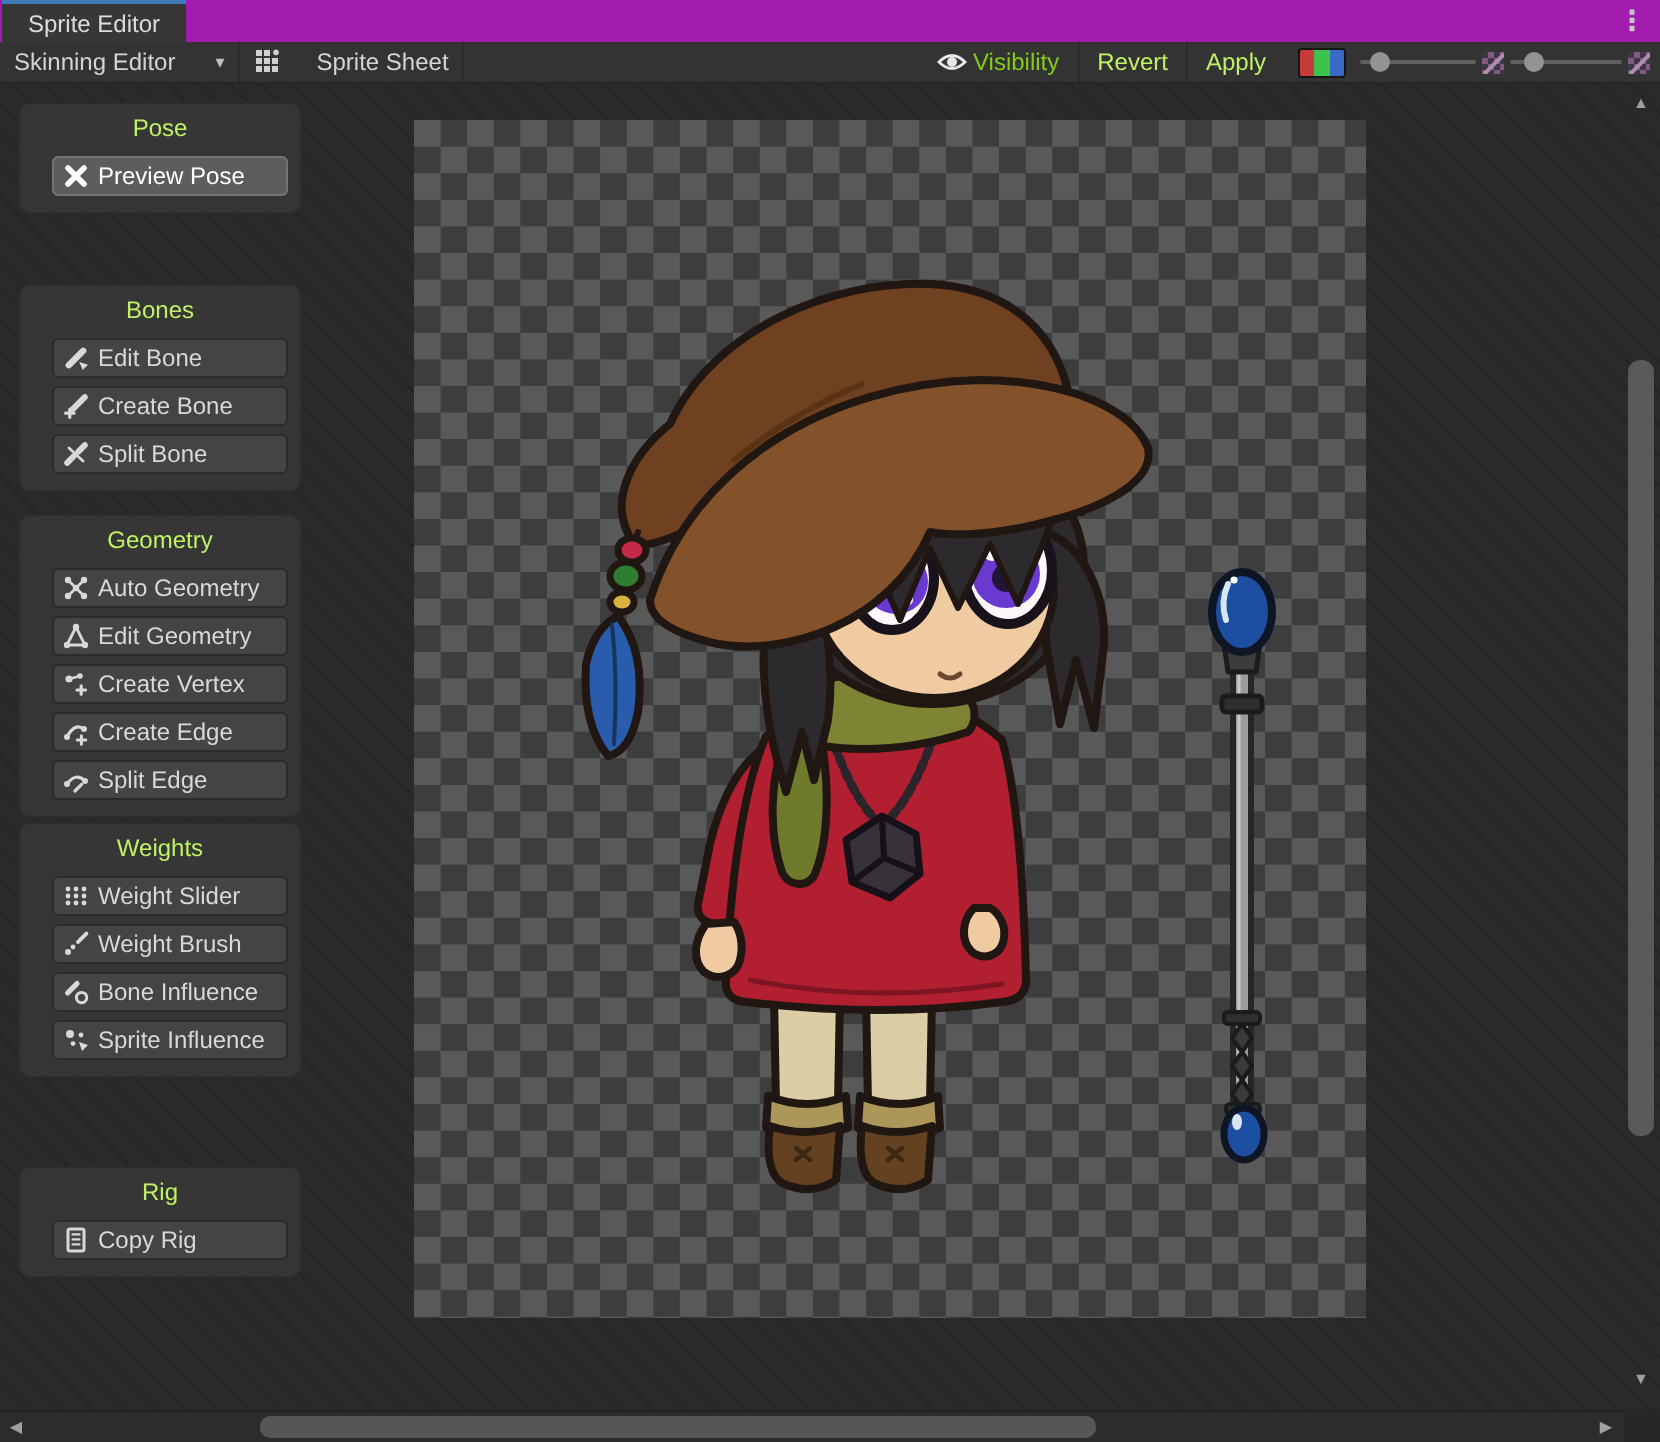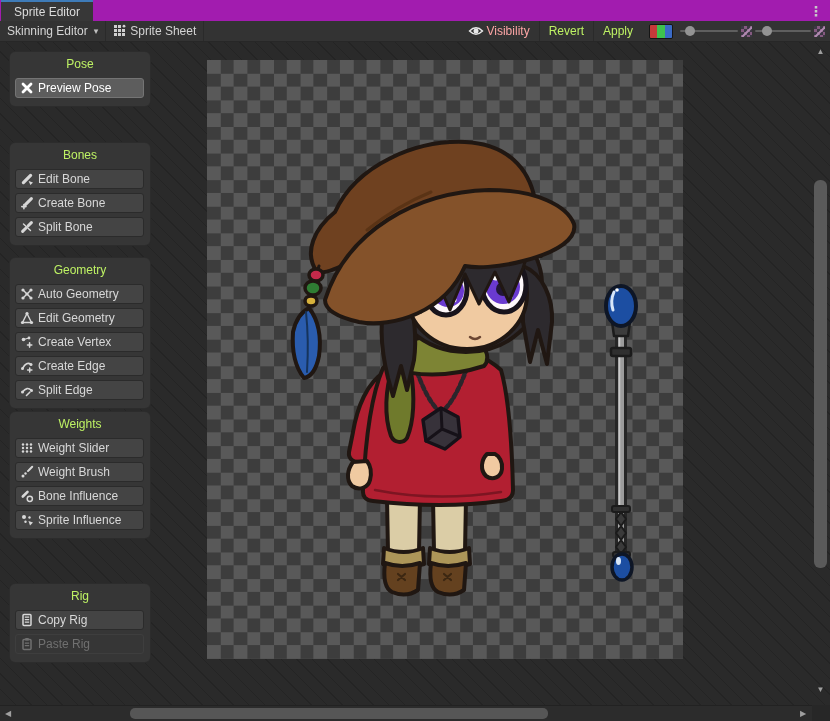--- a/index.html
+++ b/index.html
@@ -15,27 +15,27 @@
     display:flex;align-items:center;justify-content:center;
     color:#dcdcdc;font-size:12px;box-sizing:border-box;border-top:2px solid #3e7bb8;
   }
   .kebab{position:absolute;right:6px;top:1px;width:16px;height:19px;color:#c8c8c8;
     font-size:14px;font-weight:bold;display:flex;align-items:center;justify-content:center;cursor:pointer;}
   
   .toolbar{
     position:absolute;left:0;top:21px;width:100%;height:20px;background:#333333;
     border-bottom:1px solid #272727;display:flex;align-items:center;color:#d4d4d4;font-size:12px;
   }
-  .tb-item{display:flex;align-items:center;gap:3px;padding:0 7px;height:100%;cursor:pointer;white-space:nowrap;}
+  .tb-item{display:flex;align-items:center;gap:17px;padding:0 7px;height:100%;cursor:pointer;white-space:nowrap;}
   .dd-arrow{font-size:9px;color:#c0c0c0;margin-left:3px;}
   .tb-sep{width:1px;height:100%;background:#2a2a2a;}
   .tb-right{position:absolute;right:2px;top:0;height:20px;display:flex;align-items:center;}
   .tb-text-btn{display:flex;align-items:center;gap:3px;padding:0 9px;height:100%;cursor:pointer;}
   .tb-text-btn.disabled{color:#bef264;cursor:default;}
-  .tb-text-btn.strong{color:#fca5a5;}
+  .tb-text-btn.strong{color:#84cc16;}
   .swatch{width:22px;height:13px;border:1px solid #151515;border-radius:2px;margin:0 7px;
     display:flex;overflow:hidden;cursor:pointer;}
   .swatch i{flex:1;}
   .sw-r{background:#c63a3a;} .sw-g{background:#3ec24e;} .sw-b{background:#3a6ac6;}
   .slider{position:relative;height:20px;cursor:pointer;}
   .slider .track{position:absolute;left:0;right:0;top:9px;height:2px;background:#5f5f5f;border-radius:1px;}
   .slider .handle{position:absolute;top:5px;width:10px;height:10px;border-radius:50%;background:#939393;}
   .mini-tex{width:11px;height:11px;margin:0 3px;border-radius:1px;cursor:pointer;
     background:conic-gradient(#855a80 25%,#3c3744 0 50%,#855a80 0 75%,#3c3744 0);
     background-size:6px 6px;position:relative;overflow:hidden;}
@@ -52,21 +52,21 @@
     background-size:26.6px 26.6px;
   }
   .canvas svg{display:block;}
   
   .group{
     position:absolute;left:10px;width:140px;background:#363636;border-radius:5px;
     padding:4px 0 8px 0;box-sizing:border-box;box-shadow:0 0 0 1px #2c2c2c;
   }
   .gtitle{color:#bef264;font-size:12px;height:16px;line-height:16px;text-align:center;margin-bottom:6px;}
   .pbtn{
-    margin:0 6px 4px 5px;height:20px;box-sizing:border-box;background:#444444;
+    margin:0 6px 4px 16px;height:20px;box-sizing:border-box;background:#444444;
     border:1px solid #2b2b2b;border-radius:3px;color:#d8d8d8;font-size:12px;
     display:flex;align-items:center;gap:4px;padding:0 4px;cursor:pointer;white-space:nowrap;
   }
   .pbtn:last-child{margin-bottom:0;}
   .pbtn.active{background:#5d5d5d;border-color:#747474;color:#ffffff;}
   .pbtn.disabled{background:transparent;border-color:#3e3e3e;color:#707070;cursor:default;}
   .bicon{width:14px;height:14px;flex:none;}
   
   .vscroll{position:absolute;right:0;top:42px;width:19px;height:663px;}
   .vscroll .arrow{position:absolute;left:0;width:19px;height:12px;color:#a0a0a0;font-size:8px;
@@ -363,28 +363,20 @@
 
     <div class="group" style="top:542px">
       <div class="gtitle">Rig</div>
       <div class="pbtn">
         <svg class="bicon" viewBox="0 0 14 14">
           <rect x="3" y="1.5" width="8" height="11" rx="1" stroke="currentColor" stroke-width="1.5" fill="none"></rect>
           <path d="M4.8 4.2 H9.2 M4.8 6.7 H9.2 M4.8 9.2 H9.2" stroke="currentColor" stroke-width="1.2" fill="none"></path>
         </svg>
         <span>Copy Rig</span>
       </div>
-      <div class="pbtn disabled">
-        <svg class="bicon" viewBox="0 0 14 14">
-          <rect x="3" y="2.5" width="8" height="10" rx="1" stroke="currentColor" stroke-width="1.5" fill="none"></rect>
-          <rect x="5.3" y="1" width="3.4" height="2.6" fill="currentColor"></rect>
-          <path d="M4.8 6.2 H9.2 M4.8 8.7 H9.2" stroke="currentColor" stroke-width="1.2" fill="none"></path>
-        </svg>
-        <span>Paste Rig</span>
-      </div>
     </div>
   </div>
 
   <div class="vscroll">
     <div class="arrow v-up">▲</div>
     <div class="v-thumb"></div>
     <div class="arrow v-down">▼</div>
   </div>
 
   <div class="hscroll">

